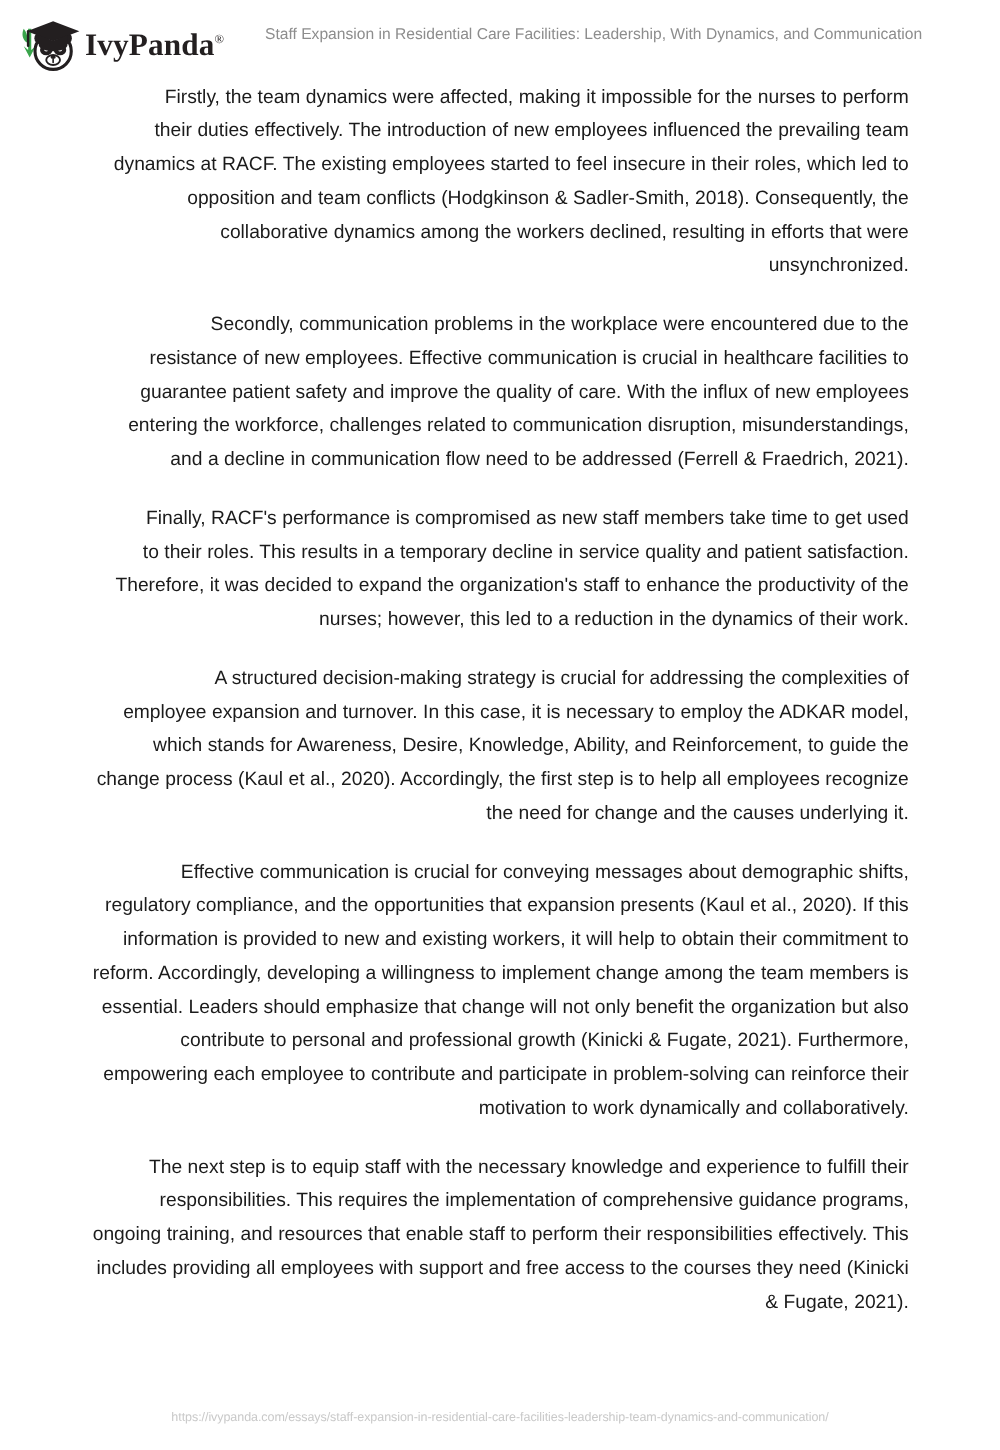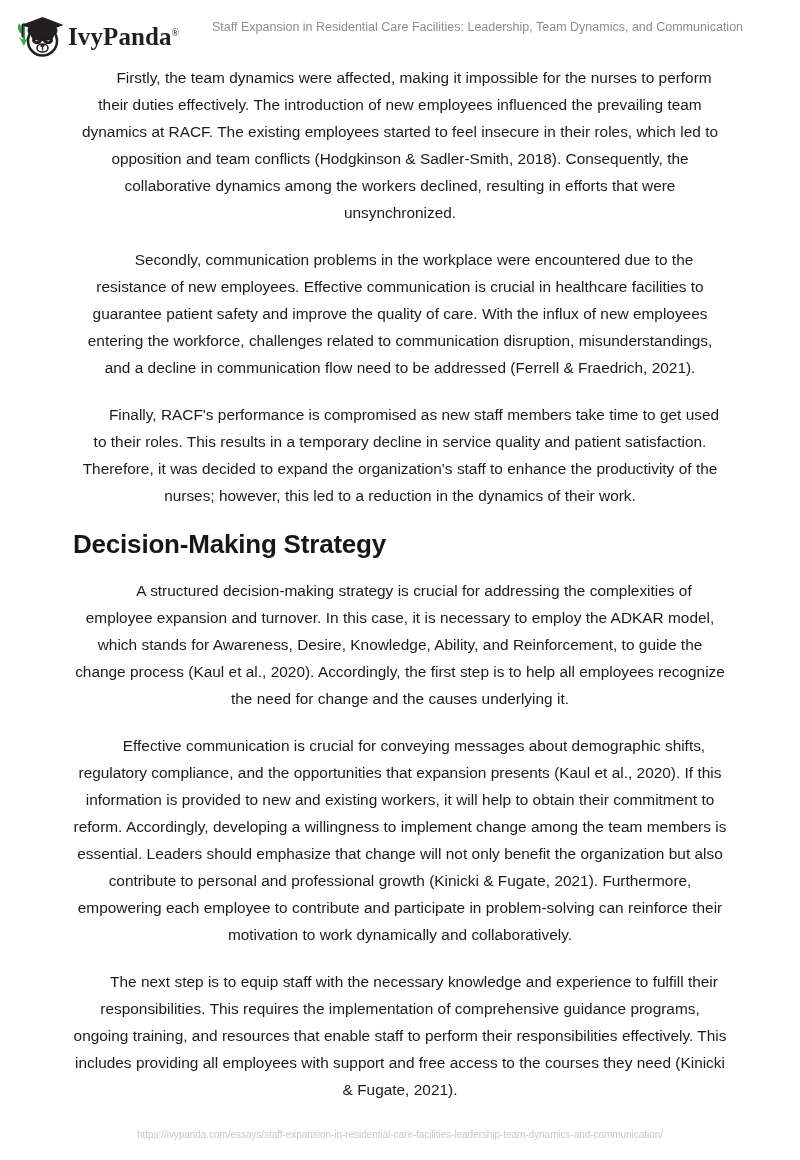--- a/index.html
+++ b/index.html
@@ -77,21 +77,21 @@
     left: 73px;
     top: 64px;
     width: 654px;
   }
   .para {
     font-size: 15.4px;
     line-height: 27px;
     color: #1b1b1b;
     margin: 0 0 20px 0;
     text-indent: 28px;
-    text-align: center;
+    text-align: right;
     word-spacing: 0.1px;
   }
   .section-heading {
     font-size: 26px;
     font-weight: bold;
     color: #171717;
     line-height: 30px;
     margin: 14px 0 18px 0;
     letter-spacing: -0.2px;
   }
@@ -143,30 +143,29 @@
 
       <path d="M61 10 L103 26 L61 42 L19 26 Z" fill="#231f20"></path>
       <path d="M38 32 L38 48 C38 54 50 58 61 58 C72 58 84 54 84 48 L84 32 L61 41 Z" fill="#231f20"></path>
       <path d="M21 26 L21 49" stroke="#231f20" stroke-width="4" stroke-linecap="round"></path>
     </svg>
     <span class="brand-word">
       <span>IvyPanda</span><sup>®</sup>
     </span>
   </div>
 
-  <div class="doc-title">Staff Expansion in Residential Care Facilities: Leadership, Team Dynamics, and Communication</div>
+  <div class="doc-title">Staff Expansion in Residential Care Facilities: Leadership, With Dynamics, and Communication</div>
 </div>
 
 <div class="content">
 
   <p class="para">Firstly, the team dynamics were affected, making it impossible for the nurses to perform their duties effectively. The introduction of new employees influenced the prevailing team dynamics at RACF. The existing employees started to feel insecure in their roles, which led to opposition and team conflicts (Hodgkinson &amp; Sadler-Smith, 2018). Consequently, the collaborative dynamics among the workers declined, resulting in efforts that were unsynchronized.</p>
   <p class="para">Secondly, communication problems in the workplace were encountered due to the resistance of new employees. Effective communication is crucial in healthcare facilities to guarantee patient safety and improve the quality of care. With the influx of new employees entering the workforce, challenges related to communication disruption, misunderstandings, and a decline in communication flow need to be addressed (Ferrell &amp; Fraedrich, 2021).</p>
   <p class="para">Finally, RACF's performance is compromised as new staff members take time to get used to their roles. This results in a temporary decline in service quality and patient satisfaction. Therefore, it was decided to expand the organization's staff to enhance the productivity of the nurses; however, this led to a reduction in the dynamics of their work.</p>
 
-  <h2 class="section-heading">Decision-Making Strategy</h2>
 
   <p class="para">A structured decision-making strategy is crucial for addressing the complexities of employee expansion and turnover. In this case, it is necessary to employ the ADKAR model, which stands for Awareness, Desire, Knowledge, Ability, and Reinforcement, to guide the change process (Kaul et al., 2020). Accordingly, the first step is to help all employees recognize the need for change and the causes underlying it.</p>
   <p class="para">Effective communication is crucial for conveying messages about demographic shifts, regulatory compliance, and the opportunities that expansion presents (Kaul et al., 2020). If this information is provided to new and existing workers, it will help to obtain their commitment to reform. Accordingly, developing a willingness to implement change among the team members is essential. Leaders should emphasize that change will not only benefit the organization but also contribute to personal and professional growth (Kinicki &amp; Fugate, 2021). Furthermore, empowering each employee to contribute and participate in problem-solving can reinforce their motivation to work dynamically and collaboratively.</p>
   <p class="para">The next step is to equip staff with the necessary knowledge and experience to fulfill their responsibilities. This requires the implementation of comprehensive guidance programs, ongoing training, and resources that enable staff to perform their responsibilities effectively. This includes providing all employees with support and free access to the courses they need (Kinicki &amp; Fugate, 2021).</p>
 
 </div>
 
 <div class="page-footer">
   <div class="footer-url">https://ivypanda.com/essays/staff-expansion-in-residential-care-facilities-leadership-team-dynamics-and-communication/</div>
 </div>

